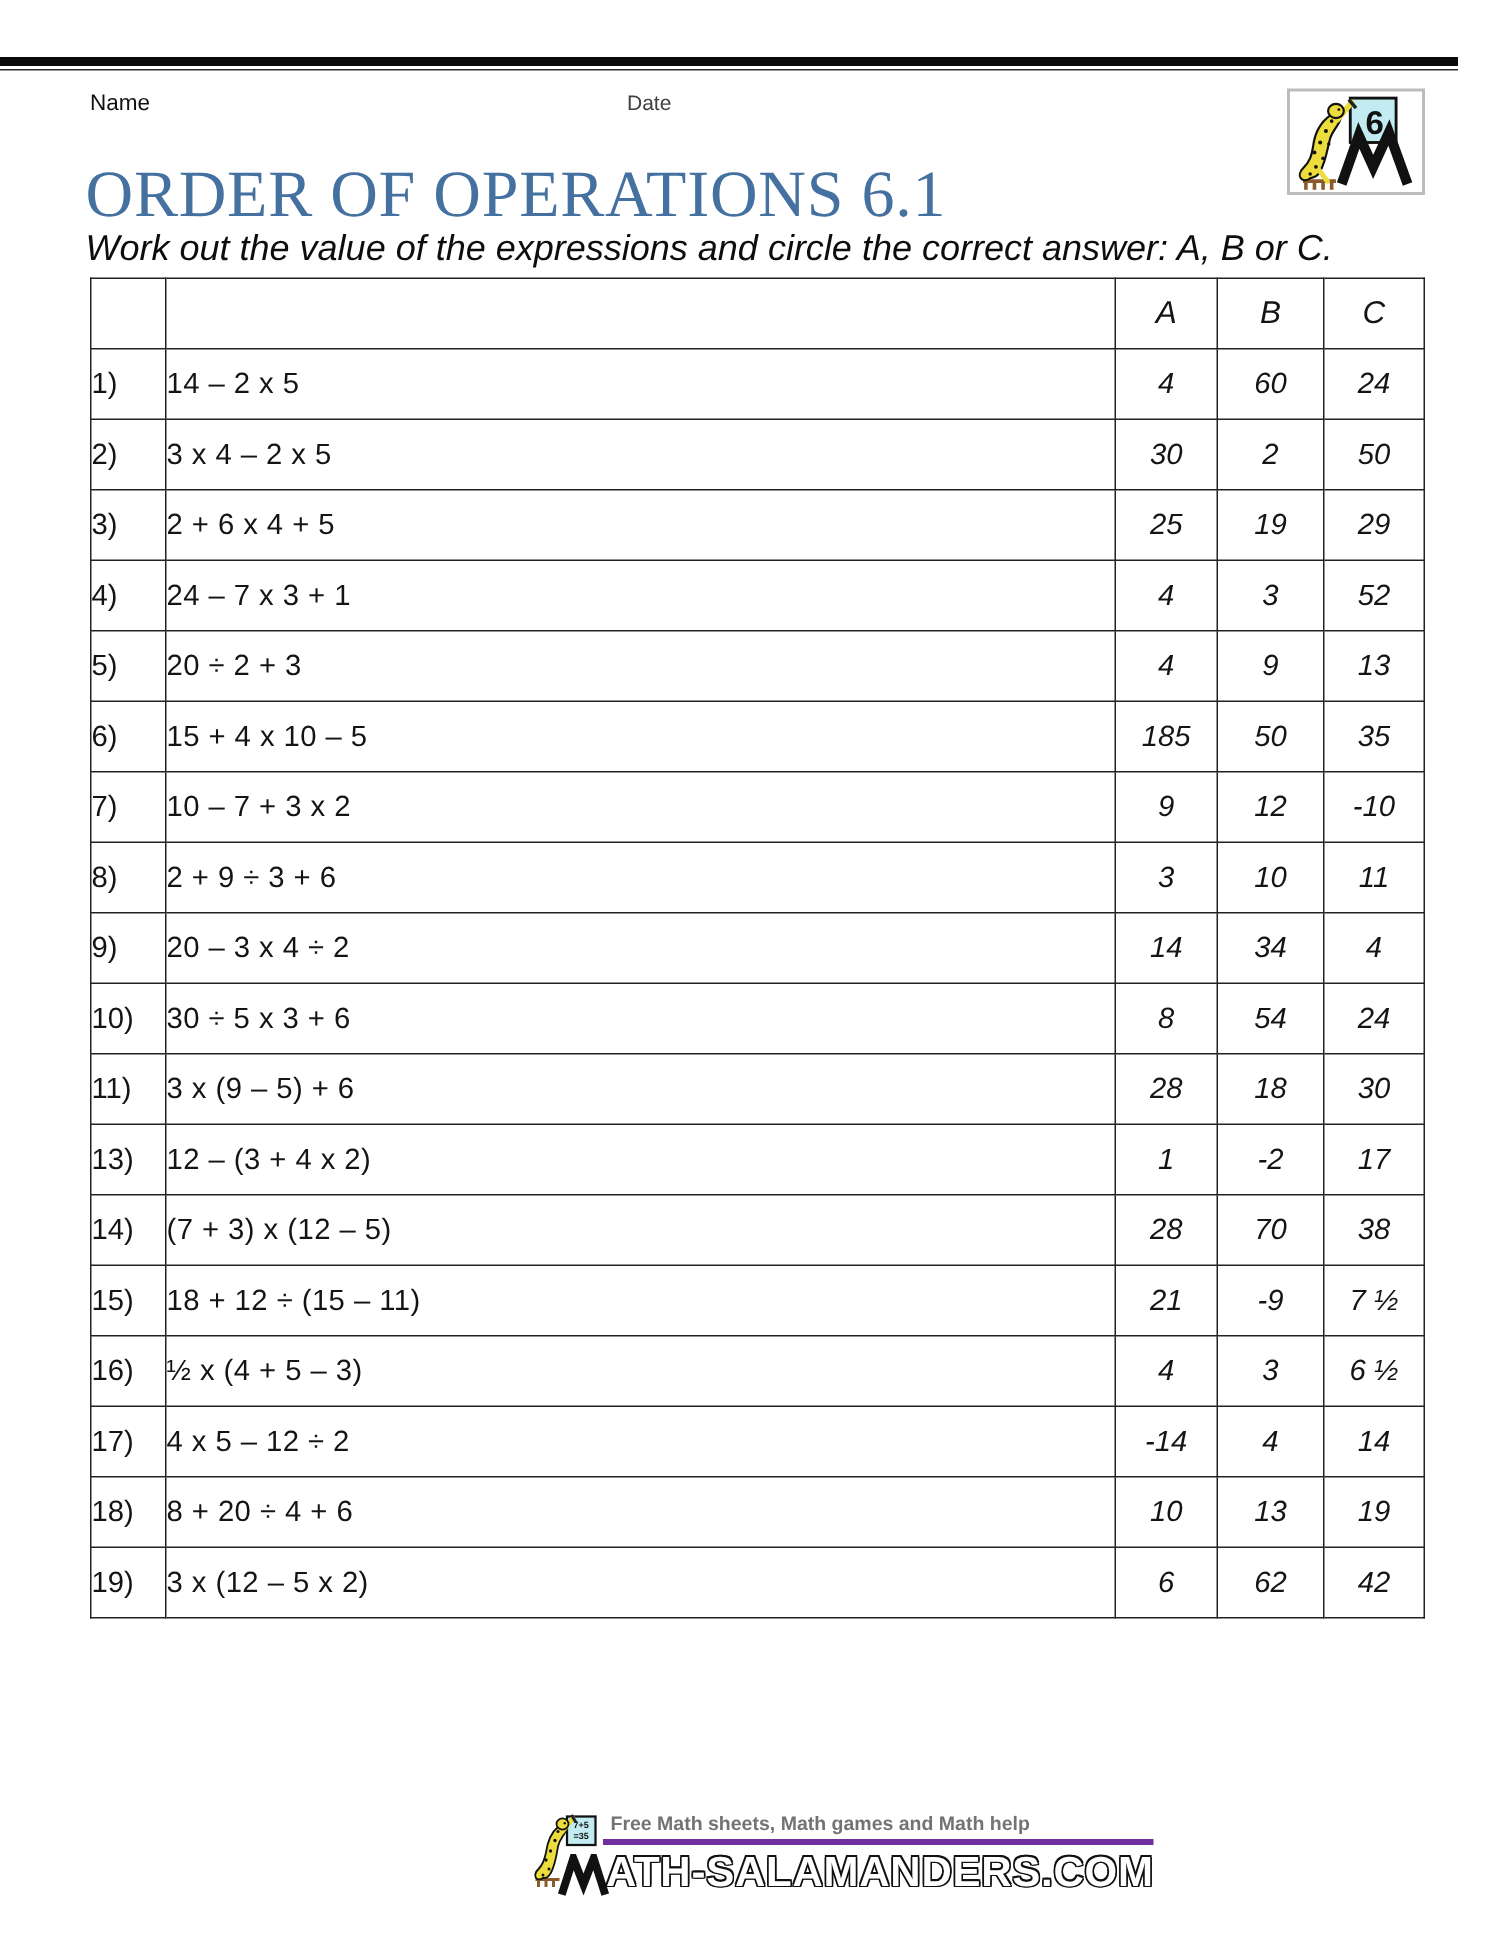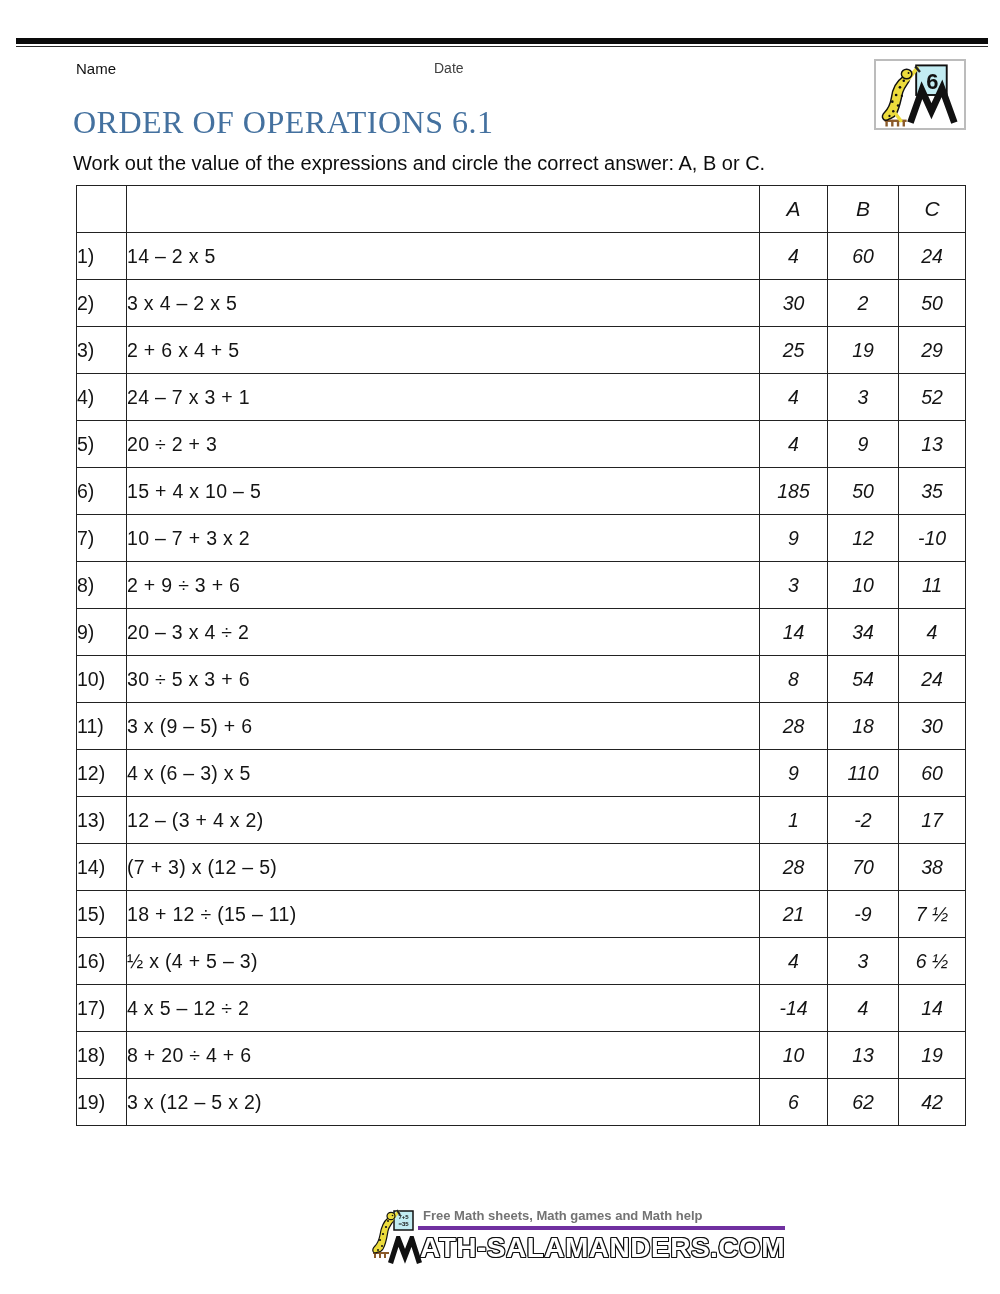--- a/index.html
+++ b/index.html
@@ -4,39 +4,39 @@
 <style>
   :root{
     --title-blue:#44719f;
     --purple-rule:#7030a0;
     --board-cyan:#c2ecf2;
     --salamander-yellow:#ecdc3c;
   }
   html,body{margin:0;padding:0;background:#fff;}
   .page{
     position:relative;width:972px;height:1294px;background:#ffffff;
-    font-family:"Liberation Sans",sans-serif;color:#161616;overflow:hidden;margin-left:16px;
+    font-family:"Liberation Sans",sans-serif;color:#161616;overflow:hidden;
   }
   .bar-thick{position:absolute;left:0;top:38px;width:1000px;height:6px;background:#0a0a0a;}
   .bar-thin{position:absolute;left:0;top:46px;width:1000px;height:1px;background:#2a2a2a;}
   .name-label{position:absolute;left:60px;top:60px;font-size:15px;color:#111;}
   .date-label{position:absolute;left:418px;top:60px;font-size:14px;color:#404040;}
   .grade-logo{
     position:absolute;left:858px;top:59px;width:92px;height:71px;
     background:#fff;border:2px solid #bcbcbc;box-sizing:border-box;
     display:flex;align-items:center;justify-content:center;
   }
   .page-title{
     position:absolute;left:57px;top:104px;margin:0;
     font-family:"Liberation Serif",serif;font-weight:normal;
-    font-size:32px;letter-spacing:0.5px;color:var(--title-blue,#44719f);
+    font-size:44px;letter-spacing:0.5px;color:var(--title-blue,#44719f);
   }
   .instruction{
     position:absolute;left:57px;top:152px;margin:0;width:900px;
-    font-size:20px;color:#0d0d0d;
+    font-size:24px;font-style:italic;color:#0d0d0d;
   }
   table.sheet{
     position:absolute;left:60px;top:185px;width:889px;
     border-collapse:collapse;table-layout:fixed;
   }
   table.sheet col.c-num{width:50px;}
   table.sheet col.c-expr{width:633px;}
   table.sheet col.c-a{width:68px;}
   table.sheet col.c-b{width:71px;}
   table.sheet col.c-c{width:67px;}
@@ -210,27 +210,20 @@
   </tr>
 
   <tr>
     <td class="num">11)</td>
     <td class="expr">3 x (9 – 5) + 6</td>
     <td class="ans">28</td>
     <td class="ans">18</td>
     <td class="ans">30</td>
   </tr>
 
-  <tr>
-    <td class="num">12)</td>
-    <td class="expr">4 x (6 – 3) x 5</td>
-    <td class="ans">9</td>
-    <td class="ans">110</td>
-    <td class="ans">60</td>
-  </tr>
 
   <tr>
     <td class="num">13)</td>
     <td class="expr">12 – (3 + 4 x 2)</td>
     <td class="ans">1</td>
     <td class="ans">-2</td>
     <td class="ans">17</td>
   </tr>
 
   <tr>

